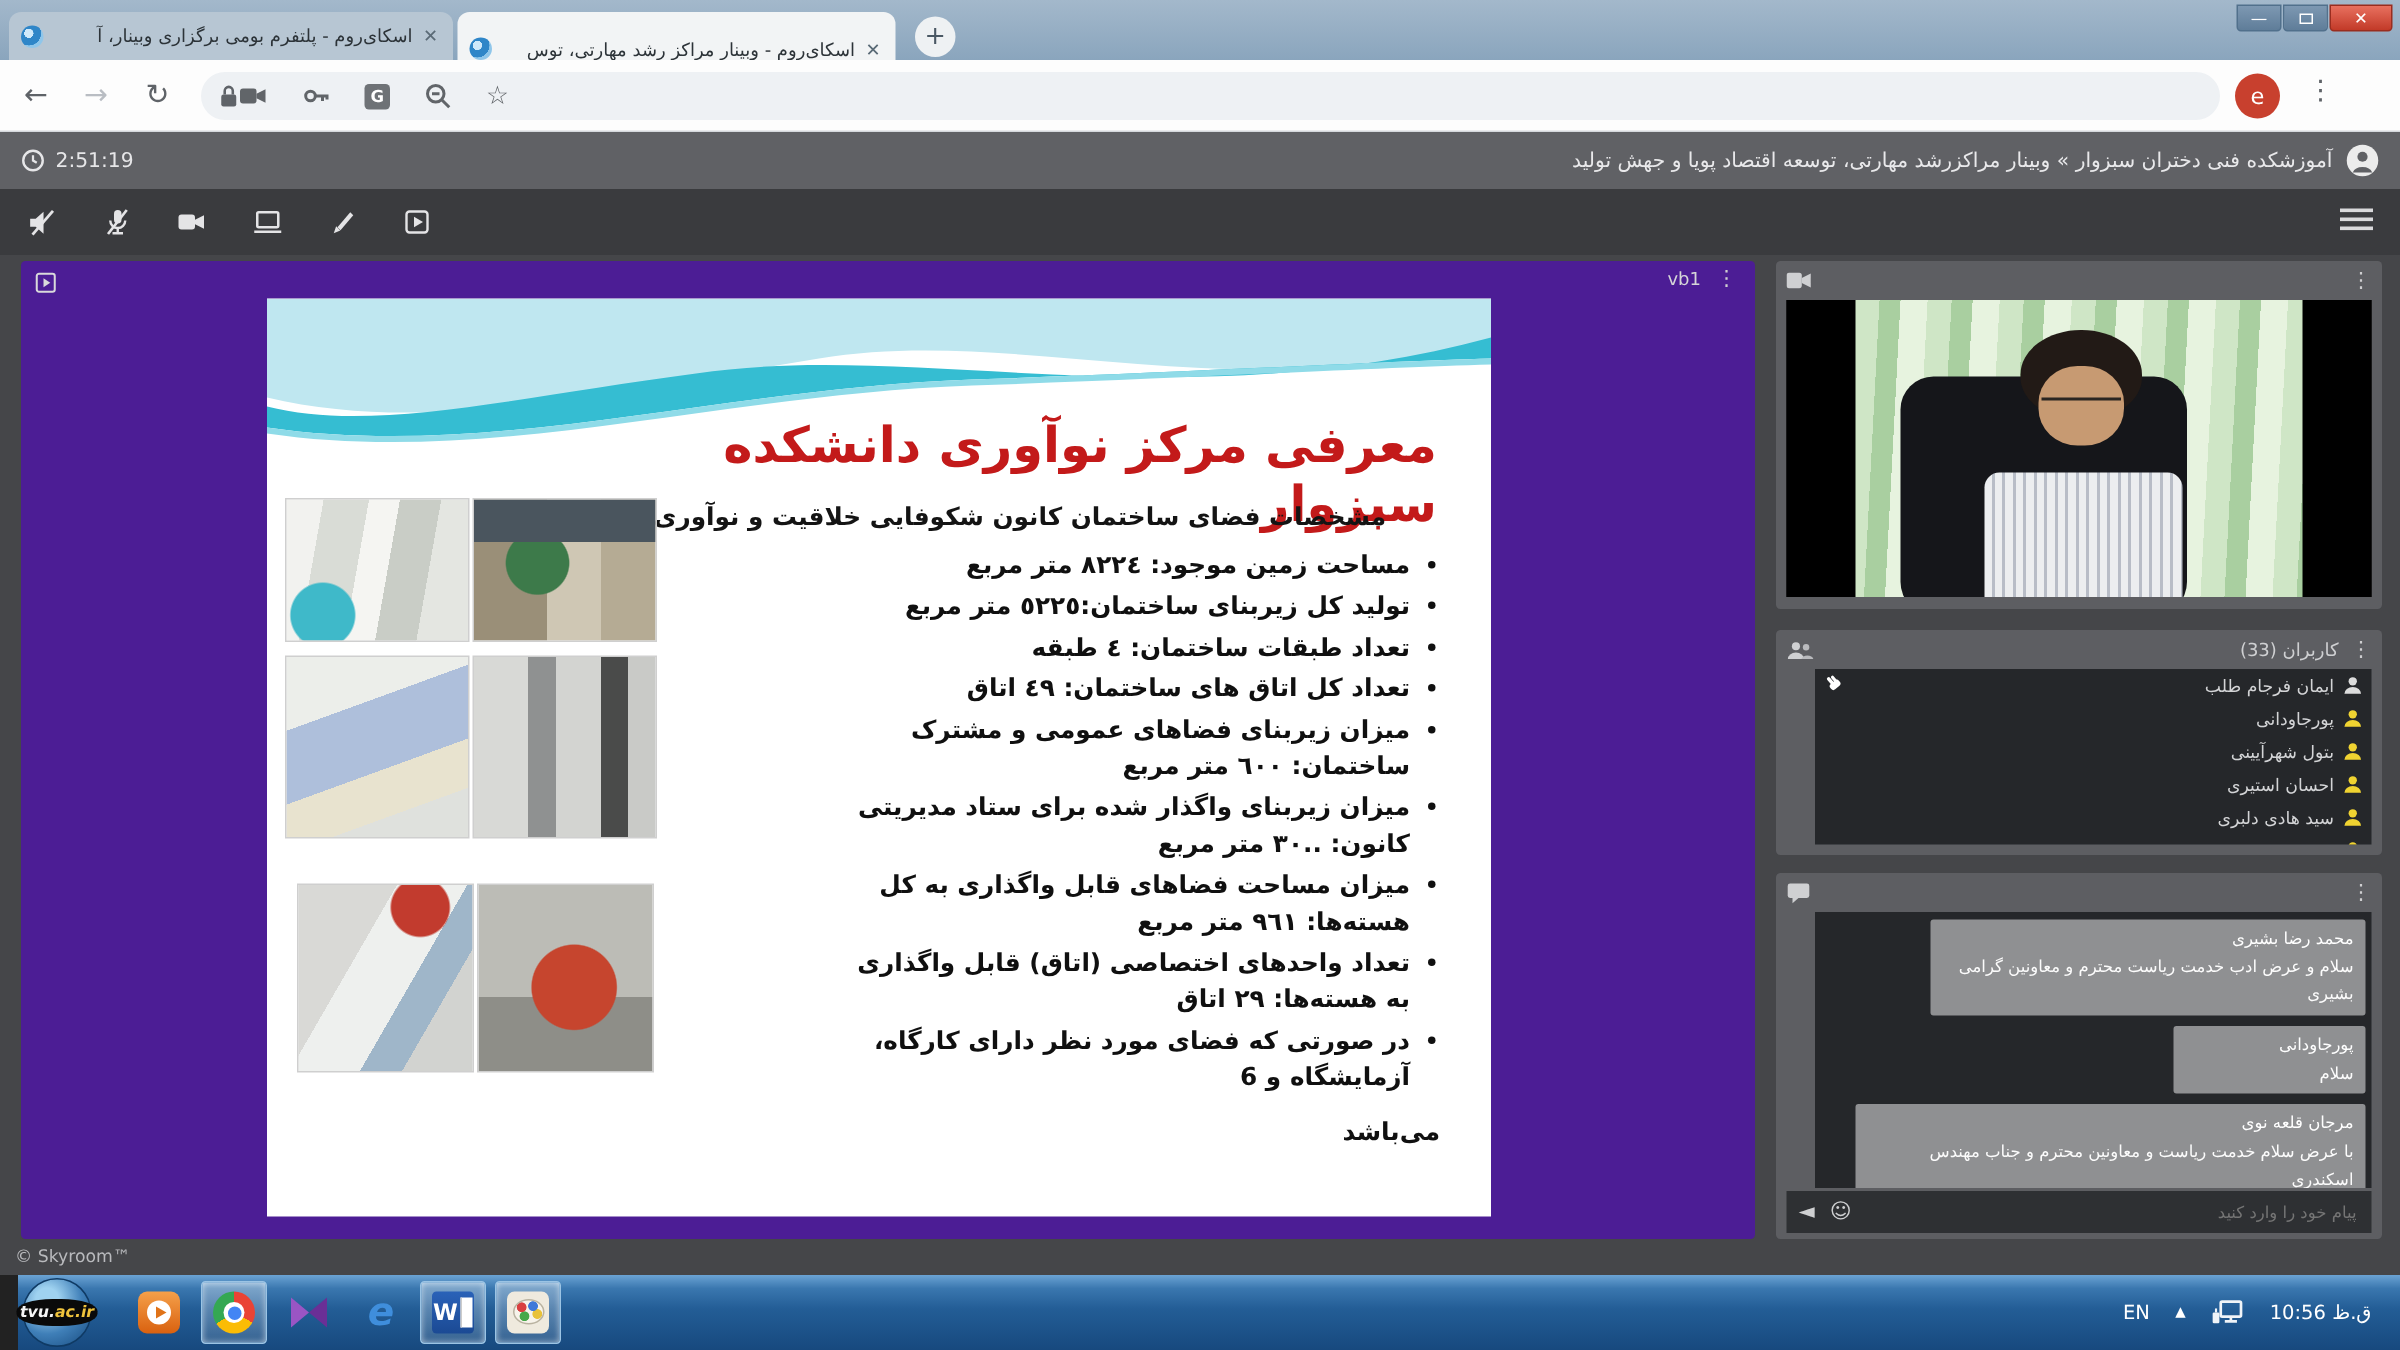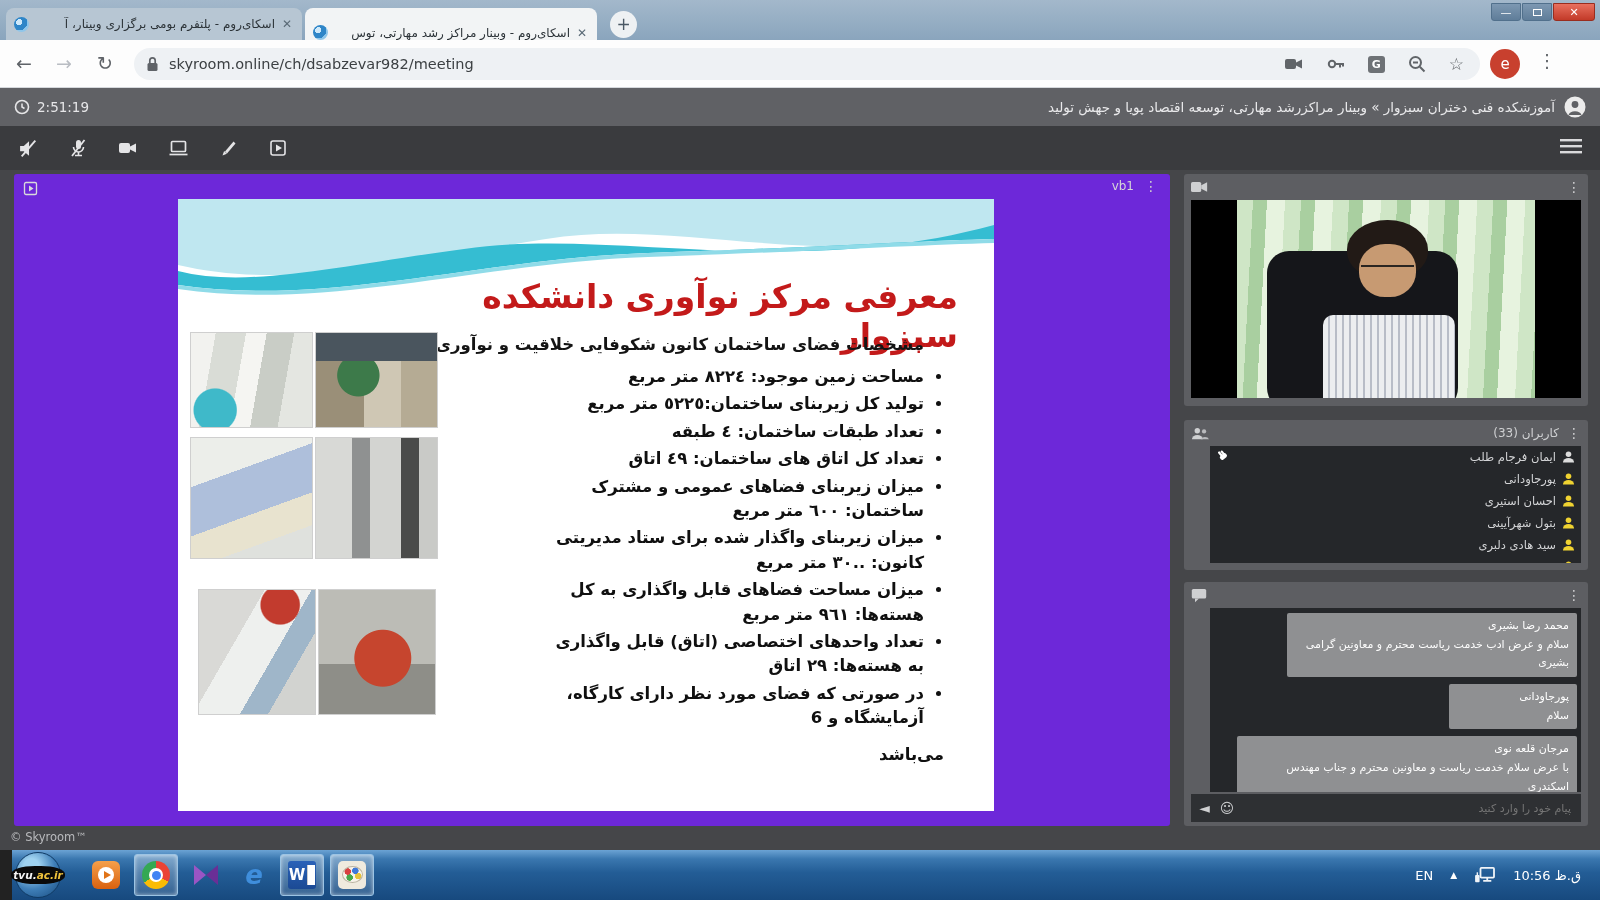--- a/index.html
+++ b/index.html
@@ -44,32 +44,32 @@
   .mheader{position:absolute;left:0;top:0;width:1600px;height:38px;background:#606165;
            display:flex;align-items:center;color:#e6e6e8;}
   .timer{display:flex;align-items:center;gap:7px;margin-left:14px;font-size:13.5px;}
   .roomtitle{position:absolute;right:14px;top:0;height:38px;display:flex;align-items:center;
              gap:9px;direction:rtl;font-size:13.5px;color:#e9e9eb;}
   .mtoolbar{position:absolute;left:0;top:38px;width:1600px;height:44px;background:#3a3b3e;
             display:flex;align-items:center;gap:26px;padding-left:16px;}
   .mtbtn{width:24px;height:24px;display:flex;align-items:center;justify-content:center;cursor:pointer;}
   .hamburger{position:absolute;right:18px;top:50px;cursor:pointer;}
 
-  .whiteboard{position:absolute;left:14px;top:86px;width:1156px;height:652px;background:#6d28d9;border-radius:3px;}
+  .whiteboard{position:absolute;left:14px;top:86px;width:1156px;height:652px;background:#4c1d95;border-radius:3px;}
   .wb-play{position:absolute;left:9px;top:7px;cursor:pointer;}
   .wb-label{position:absolute;right:12px;top:4px;color:#d6d6d8;font-size:12px;display:flex;gap:10px;align-items:center;}
   .vdots{color:#cfcfd1;font-size:14px;letter-spacing:0;cursor:pointer;}
 
   
   .slide{position:absolute;left:164px;top:25px;width:816px;height:612px;background:#fff;overflow:hidden;}
   .slide-title{position:absolute;top:78px;right:36px;width:600px;text-align:right;direction:rtl;
                font-size:33px;font-weight:bold;color:#c31a1a;}
   .slide-sub{position:absolute;top:136px;right:70px;width:560px;text-align:right;direction:rtl;
              font-size:16.5px;font-weight:bold;color:#141414;}
-  .slide-body{position:absolute;top:166px;right:50px;width:392px;direction:rtl;text-align:right;}
+  .slide-body{position:absolute;top:166px;right:34px;width:392px;direction:rtl;text-align:right;}
   .slide-body ul{margin:0;padding:0 20px 0 0;list-style:disc;}
   .slide-body li{font-size:16.5px;font-weight:bold;color:#101010;line-height:1.48;margin-bottom:3px;}
   .slide-close{font-size:16.5px;font-weight:bold;color:#101010;margin-top:14px;}
   .photoblock{position:absolute;left:12px;width:248px;display:flex;gap:2px;}
   .photo{flex:1;border:1px solid #cfcfcf;}
   .ph-lab{background:radial-gradient(circle at 20% 82%,#3fb9c9 0 17%,transparent 18%),
           linear-gradient(100deg,#f2f2ef 0 18%,#d9dcd6 18% 40%,#f5f5f2 40% 55%,#c9cdc6 55% 75%,#e4e6e1 75%);}
   .ph-art{background:linear-gradient(180deg,#4a555e 0 30%,transparent 30%),
           radial-gradient(circle at 35% 45%,#3d7a4a 0 22%,transparent 23%),
           linear-gradient(90deg,#9a8f78 0 40%,#cfc7b4 40% 70%,#b5ab94 70%);}
@@ -192,21 +192,20 @@
 
   <div class="navbar">
     <span class="navico" style="left:16px;">←</span>
     <span class="navico" style="left:56px;color:#b9bdc3;">→</span>
     <span class="navico" style="left:97px;">↻</span>
     <div class="omnibox">
       <svg width="13" height="16" viewBox="0 0 13 16">
         <rect x="1.5" y="7" width="10" height="8" rx="1.5" fill="#5f6368"></rect>
         <path d="M3.8 7 V4.6 a2.7 2.7 0 0 1 5.4 0 V7" fill="none" stroke="#5f6368" stroke-width="1.7"></path>
       </svg>
-      <span class="urltext">skyroom.online/ch/dsabzevar982/meeting</span>
       <div class="obicons">
         <svg width="20" height="20" viewBox="0 0 20 20">
           <rect x="1" y="5" width="11" height="10" rx="2" fill="#616569"></rect>
           <path d="M12 8.5 L18 5.5 v9 l-6 -3 z" fill="#616569"></path>
         </svg>
         <svg width="20" height="20" viewBox="0 0 20 20">
           <circle cx="6" cy="10" r="3.2" fill="none" stroke="#616569" stroke-width="2"></circle>
           <path d="M9 10 h9 M14 10 v3.4 M17 10 v2.4" fill="none" stroke="#616569" stroke-width="2"></path>
         </svg>
         <div style="width:17px;height:17px;background:#6e7276;border-radius:3px;color:#fff;font-size:11px;
@@ -395,28 +394,28 @@
               <circle cx="7" cy="4" r="3" fill="#f0d331"></circle>
                 <path d="M1 13 a6 5 0 0 1 12 0 z" fill="#f0d331"></path>
             </svg>
             <span>پورجاودانی</span>
           </div>
           <div class="userrow">
             <svg class="uicon" width="13" height="14" viewBox="0 0 14 14">
               <circle cx="7" cy="4" r="3" fill="#f0d331"></circle>
                 <path d="M1 13 a6 5 0 0 1 12 0 z" fill="#f0d331"></path>
             </svg>
-            <span>احسان استیری</span>
+            <span>بتول شهرآیینی</span>
           </div>
           <div class="userrow">
             <svg class="uicon" width="13" height="14" viewBox="0 0 14 14">
               <circle cx="7" cy="4" r="3" fill="#f0d331"></circle>
                 <path d="M1 13 a6 5 0 0 1 12 0 z" fill="#f0d331"></path>
             </svg>
-            <span>بتول شهرآیینی</span>
+            <span>احسان استیری</span>
           </div>
           <div class="userrow">
             <svg class="uicon" width="13" height="14" viewBox="0 0 14 14">
               <circle cx="7" cy="4" r="3" fill="#f0d331"></circle>
                 <path d="M1 13 a6 5 0 0 1 12 0 z" fill="#f0d331"></path>
             </svg>
             <span>سید هادی دلبری</span>
           </div>
           <div class="userrow">
             <svg class="uicon" width="13" height="14" viewBox="0 0 14 14">

